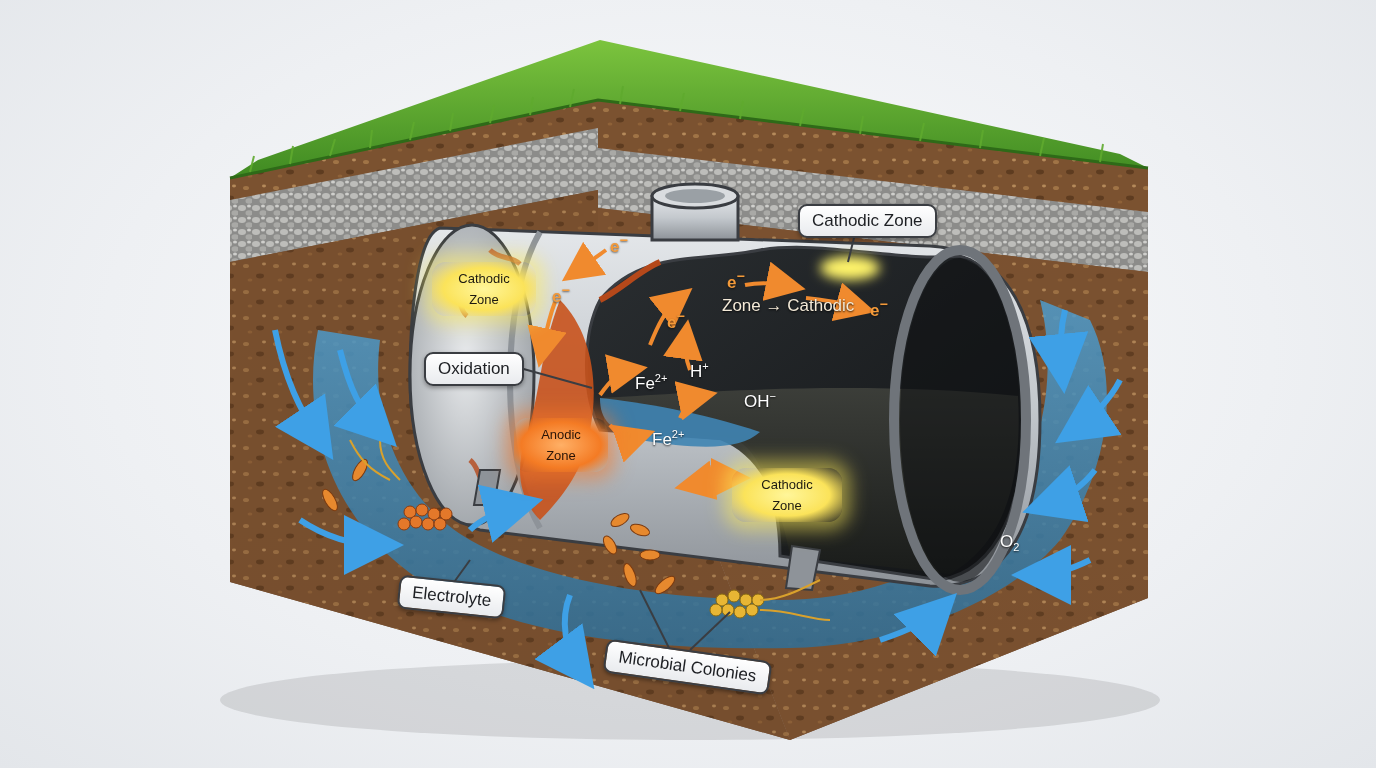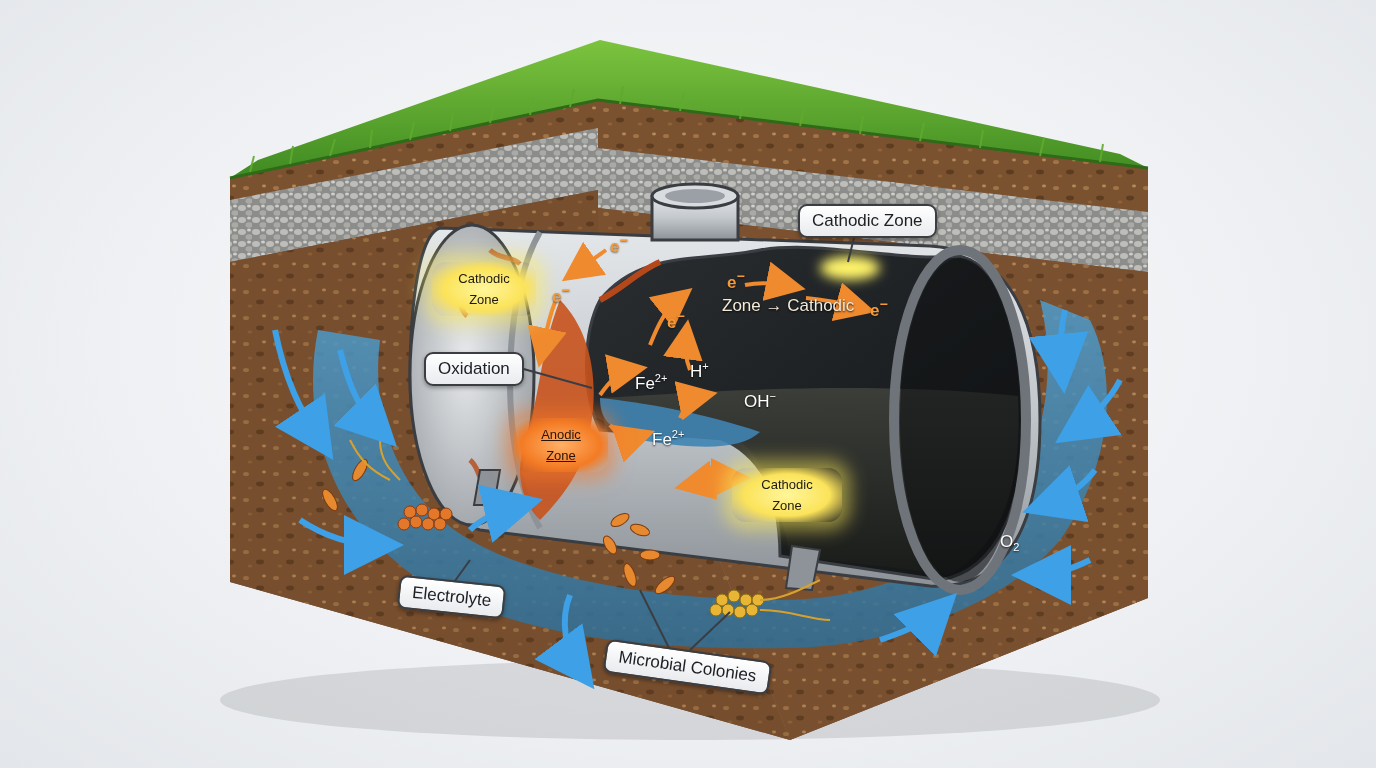--- a/index.html
+++ b/index.html
@@ -250,21 +250,21 @@
       <path d="M452,585 L470,560"></path>
       <path d="M670,650 L640,590"></path>
       <path d="M690,650 L730,612"></path>
     </g>
   </svg>
 
   <div class="zone-glow zone-cath" style="left:432px; top:262px; width:84px;">
     <div>Cathodic</div>
     <div>Zone</div>
   </div>
-  <div class="zone-glow zone-anod" style="left:514px; top:418px; width:74px;text-decoration:underline;">
+  <div class="zone-glow zone-anod" style="left:514px; top:418px; width:74px;">
     <div>Anodic</div>
     <div>Zone</div>
   </div>
   <div class="zone-glow zone-cath" style="left:732px; top:468px; width:90px;">
     <div>Cathodic</div>
     <div>Zone</div>
   </div>
 
   <div class="label-box" style="left:798px; top:204px;">Cathodic Zone</div>
   <div class="label-box" style="left:424px; top:352px;">Oxidation</div>

